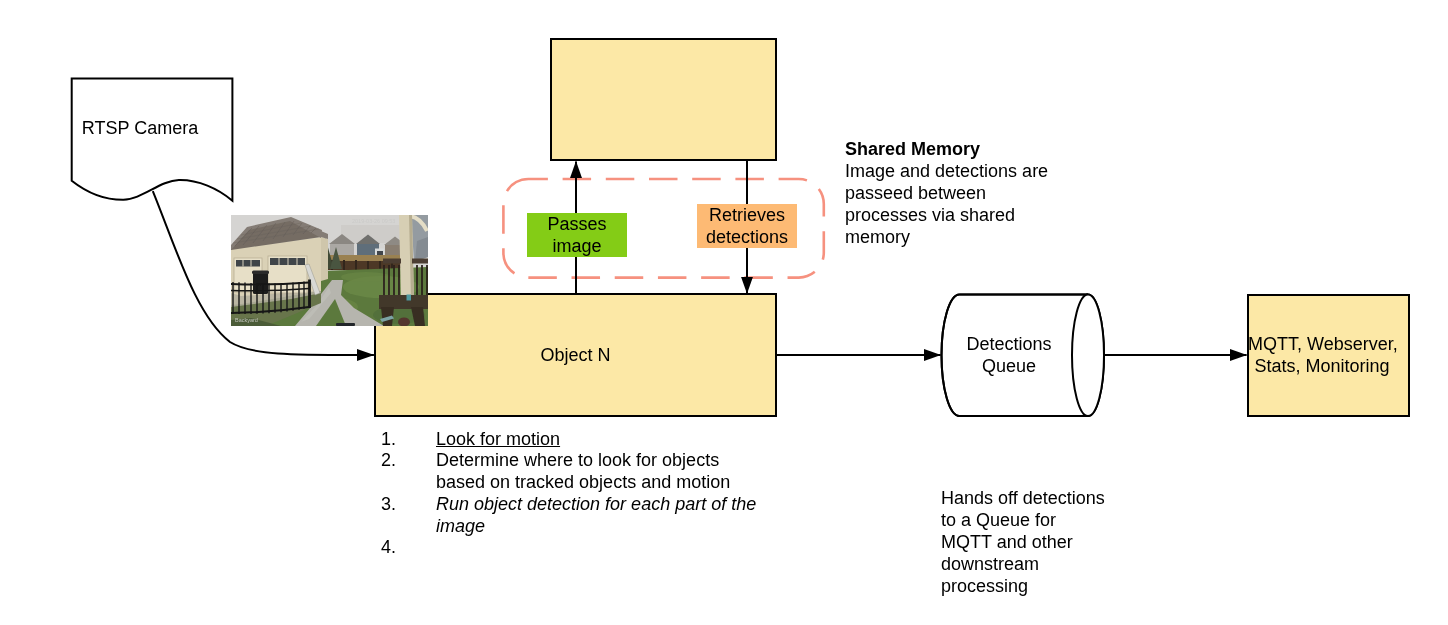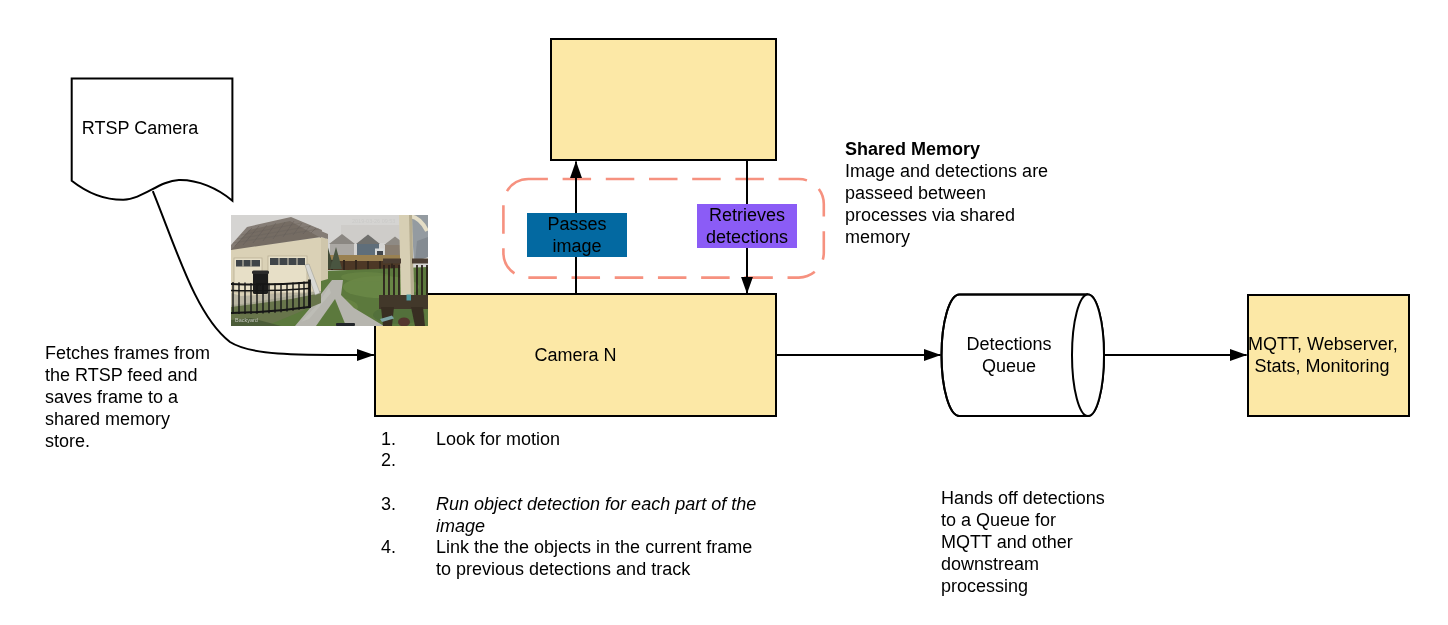--- a/index.html
+++ b/index.html
@@ -178,28 +178,27 @@
 
     <polygon points="149,104 161,100.5 163,103.5 151,107" fill="#7ba3a4"></polygon>
     <rect x="105" y="108" width="19" height="3" rx="1" fill="#22252a"></rect>
 
     <text x="4" y="107" font-family="Liberation Sans, sans-serif" font-size="5.5" fill="#dededc" opacity="0.8">Backyard</text>
     <text x="121" y="8" font-family="Liberation Sans, sans-serif" font-size="5.5" fill="#c9c9c7" opacity="0.85">2019-03-26 09:53</text>
   </g>
 </svg>
 
 <div class="t c" style="left:71px;top:117px;width:138px;">RTSP Camera</div>
-<div class="t c" style="left:527px;top:213px;width:100px;background:#0369a1;">Passes<br>image</div>
-<div class="t c" style="left:697px;top:204px;width:100px;background:#8b5cf6;">Retrieves<br>detections</div>
+<div class="t c" style="left:527px;top:213px;width:100px;background:#84cc16;">Passes<br>image</div>
+<div class="t c" style="left:697px;top:204px;width:100px;background:#fdba74;">Retrieves<br>detections</div>
 <div class="t" style="left:845px;top:137.5px;"><b>Shared Memory</b><br>Image and detections are<br>passeed between<br>processes via shared<br>memory</div>
-<div class="t" style="left:45px;top:342px;">Fetches frames from<br>the RTSP feed and<br>saves frame to a<br>shared memory<br>store.</div>
-<div class="t c" style="left:375px;top:344px;width:401px;">Camera N</div>
+<div class="t c" style="left:375px;top:344px;width:401px;">Object N</div>
 <div class="t" style="left:381px;top:427.5px;">1.</div>
-<div class="t" style="left:436px;top:427.5px;">Look for motion</div>
+<div class="t" style="left:436px;top:427.5px;text-decoration:underline;">Look for motion</div>
 <div class="t" style="left:381px;top:449.2px;">2.</div>
+<div class="t" style="left:436px;top:449.2px;">Determine where to look for objects<br>based on tracked objects and motion</div>
 <div class="t" style="left:381px;top:492.6px;">3.</div>
 <div class="t" style="left:436px;top:492.6px;font-style:italic;">Run object detection for each part of the<br>image</div>
 <div class="t" style="left:381px;top:536px;">4.</div>
-<div class="t" style="left:436px;top:536px;">Link the the objects in the current frame<br>to previous detections and track</div>
 <div class="t" style="left:941px;top:438.6px;margin-top:48px;">Hands off detections<br>to a Queue for<br>MQTT and other<br>downstream<br>processing</div>
 <div class="t c" style="left:944px;top:332.5px;width:130px;">Detections<br>Queue</div>
 <div class="t c" style="left:1248px;top:332.5px;width:148px;">MQTT, Webserver,<br>Stats, Monitoring</div>
 </div>
 
 </body></html>

